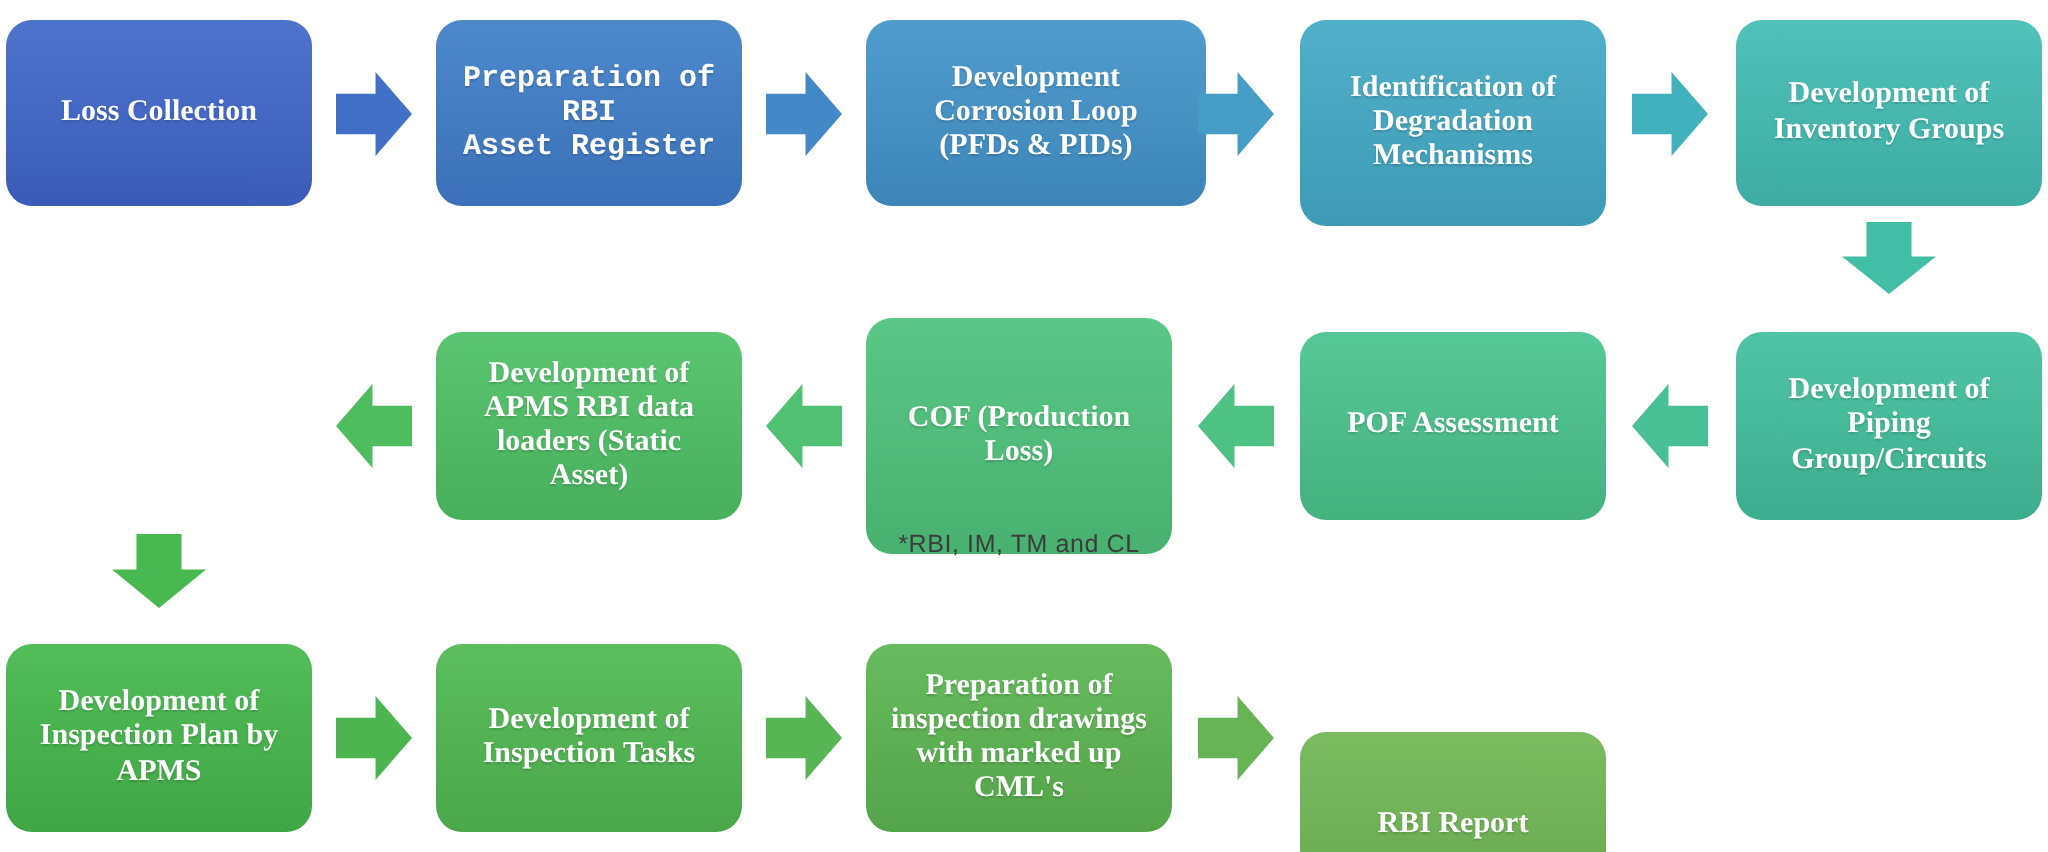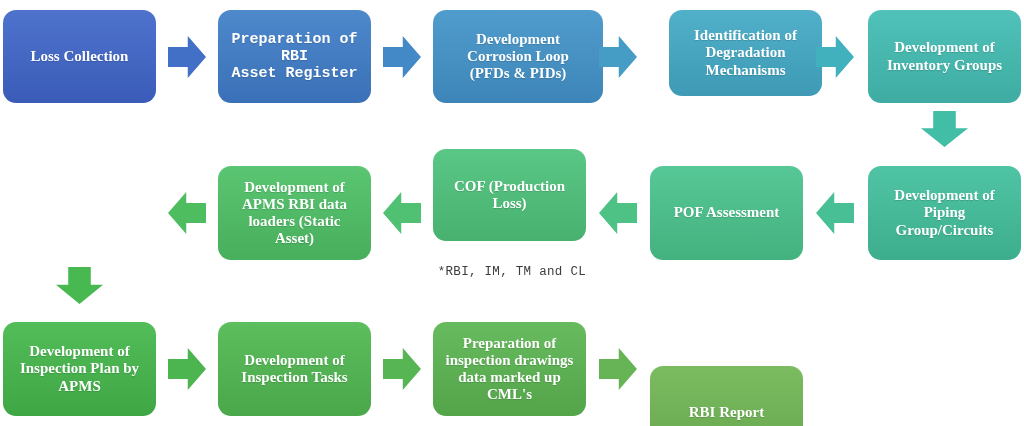--- a/index.html
+++ b/index.html
@@ -40,45 +40,45 @@
     clip-path: polygon(0% 26%, 52% 26%, 52% 0%, 100% 50%, 52% 100%, 52% 74%, 0% 74%);
   }
   .arrow-left {
     clip-path: polygon(100% 26%, 48% 26%, 48% 0%, 0% 50%, 48% 100%, 48% 74%, 100% 74%);
   }
   .arrow-down {
     clip-path: polygon(26% 0%, 74% 0%, 74% 48%, 100% 48%, 50% 100%, 0% 48%, 26% 48%);
   }
   .note {
     position: absolute;
-    font-family: Liberation Mono, monospace;
+    font-family: Liberation Sans, sans-serif;
     font-size: 12.5px;
     letter-spacing: 0.3px;
-    text-align: right;
+    text-align: center;
     white-space: nowrap;
   }
 </style>
 </head>
 <body>
 
 <div class="canvas">
 
   <div class="node" style="left: 3px; top: 10px; width: 153px; height: 93px; background: linear-gradient(rgb(78, 115, 205) 0%, rgb(58, 92, 184) 100%);">
     <span class="label">Loss Collection</span>
   </div>
   <div class="node" style="left: 218px; top: 10px; width: 153px; height: 93px; background: linear-gradient(rgb(78, 137, 204) 0%, rgb(58, 112, 183) 100%); font-family: Liberation Mono, monospace;">
     <span class="label">Preparation of RBI
 Asset Register</span>
   </div>
   <div class="node" style="left: 433px; top: 10px; width: 170px; height: 93px; background: linear-gradient(rgb(80, 156, 205) 0%, rgb(61, 133, 184) 100%);">
     <span class="label">Development
 Corrosion Loop
 (PFDs &amp; PIDs)</span>
   </div>
-  <div class="node" style="left: 669px; top: 10px; width: 153px; height: 86px; background: linear-gradient(rgb(81, 176, 201) 0%, rgb(62, 154, 181) 100%);">
+  <div class="node" style="left: 650px; top: 10px; width: 153px; height: 103px; background: linear-gradient(rgb(81, 176, 201) 0%, rgb(62, 154, 181) 100%);">
     <span class="label">Identification of
 Degradation
 Mechanisms</span>
   </div>
   <div class="node" style="left: 868px; top: 10px; width: 153px; height: 93px; background: linear-gradient(rgb(80, 194, 185) 0%, rgb(62, 172, 163) 100%);">
     <span class="label">Development of
 Inventory Groups</span>
   </div>
 
   <div class="arrow arrow-right" style="left: 168px; top: 36px; width: 38px; height: 42px; background: rgb(66, 112, 198);"></div>
@@ -89,21 +89,21 @@
   <div class="arrow arrow-down" style="left: 921px; top: 111px; width: 47px; height: 36px; background: rgb(66, 189, 166);"></div>
 
   <div class="node" style="left: 868px; top: 166px; width: 153px; height: 94px; background: linear-gradient(rgb(79, 196, 164) 0%, rgb(61, 174, 141) 100%);">
     <span class="label">Development of
 Piping
 Group/Circuits</span>
   </div>
   <div class="node" style="left: 650px; top: 166px; width: 153px; height: 94px; background: linear-gradient(rgb(86, 199, 150) 0%, rgb(68, 178, 127) 100%);">
     <span class="label">POF Assessment</span>
   </div>
-  <div class="node" style="left: 433px; top: 149px; width: 153px; height: 92px; background: linear-gradient(rgb(90, 199, 134) 0%, rgb(72, 177, 111) 100%);">
+  <div class="node" style="left: 433px; top: 159px; width: 153px; height: 118px; background: linear-gradient(rgb(90, 199, 134) 0%, rgb(72, 177, 111) 100%);">
     <span class="label">COF (Production
 Loss)</span>
   </div>
   <div class="node" style="left: 218px; top: 166px; width: 153px; height: 94px; background: linear-gradient(rgb(90, 197, 114) 0%, rgb(72, 175, 92) 100%);">
     <span class="label">Development of
 APMS RBI data
 loaders (Static
 Asset)</span>
   </div>
 
@@ -121,21 +121,21 @@
 Inspection Plan by
 APMS</span>
   </div>
   <div class="node" style="left: 218px; top: 322px; width: 153px; height: 94px; background: linear-gradient(rgb(92, 190, 93) 0%, rgb(74, 167, 74) 100%);">
     <span class="label">Development of
 Inspection Tasks</span>
   </div>
   <div class="node" style="left: 433px; top: 322px; width: 153px; height: 94px; background: linear-gradient(rgb(103, 187, 94) 0%, rgb(84, 164, 74) 100%);">
     <span class="label">Preparation of
 inspection drawings
-data marked up
+with marked up
 CML's</span>
   </div>
   <div class="node" style="left: 650px; top: 322px; width: 153px; height: 94px; background: linear-gradient(rgb(123, 188, 97) 0%, rgb(102, 165, 76) 100%); margin-top: 44px;">
     <span class="label">RBI Report</span>
   </div>
 
   <div class="arrow arrow-right" style="left: 168px; top: 348px; width: 38px; height: 42px; background: rgb(77, 181, 80);"></div>
   <div class="arrow arrow-right" style="left: 383px; top: 348px; width: 38px; height: 42px; background: rgb(88, 181, 84);"></div>
   <div class="arrow arrow-right" style="left: 599px; top: 348px; width: 38px; height: 42px; background: rgb(103, 180, 86);"></div>
 

